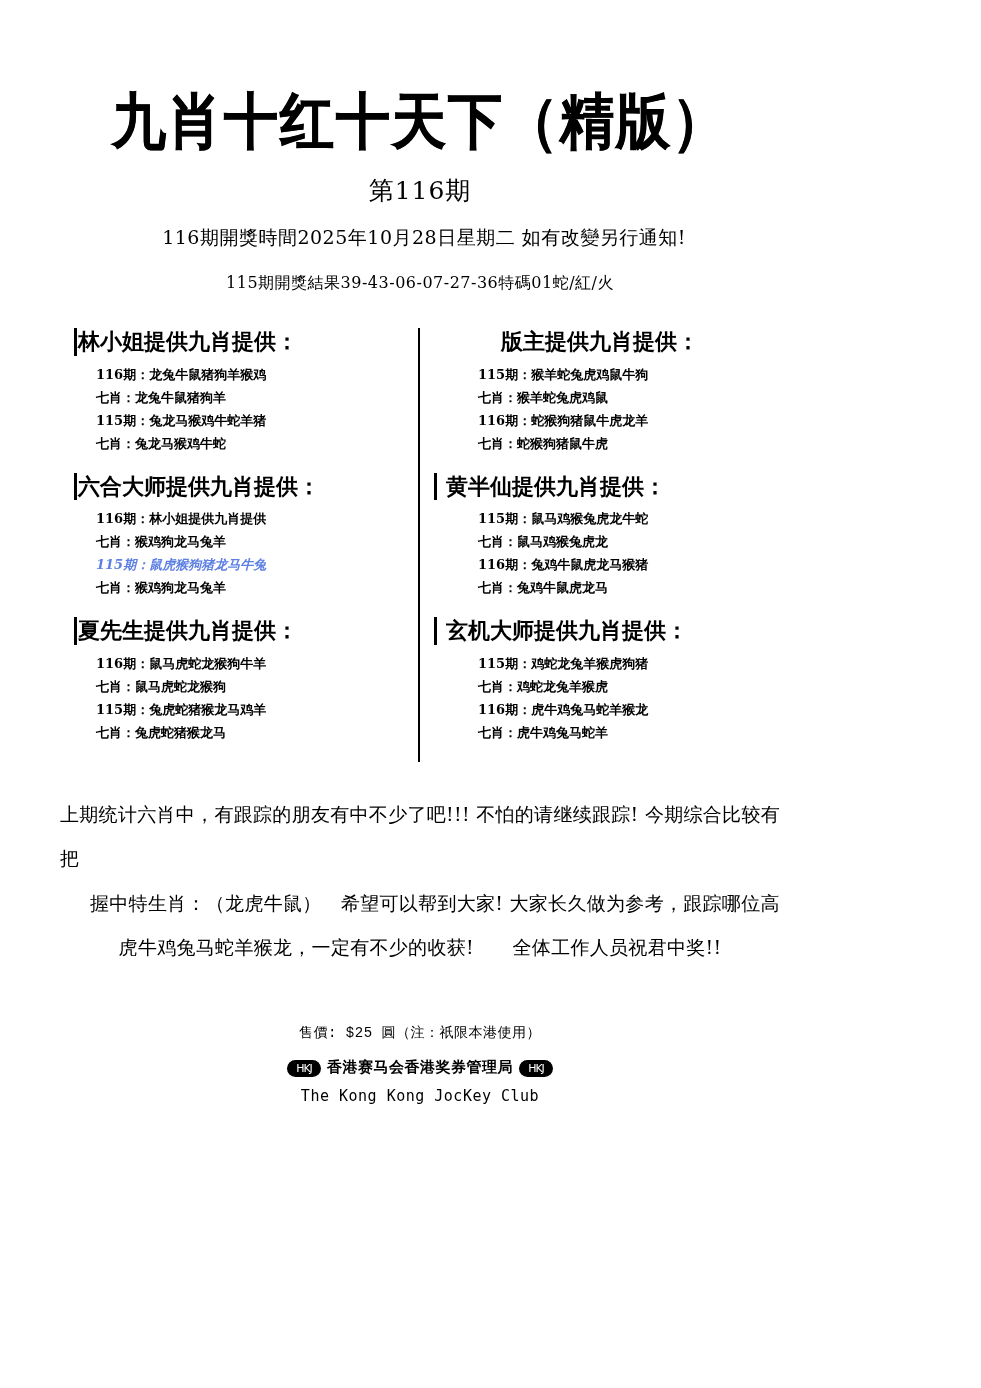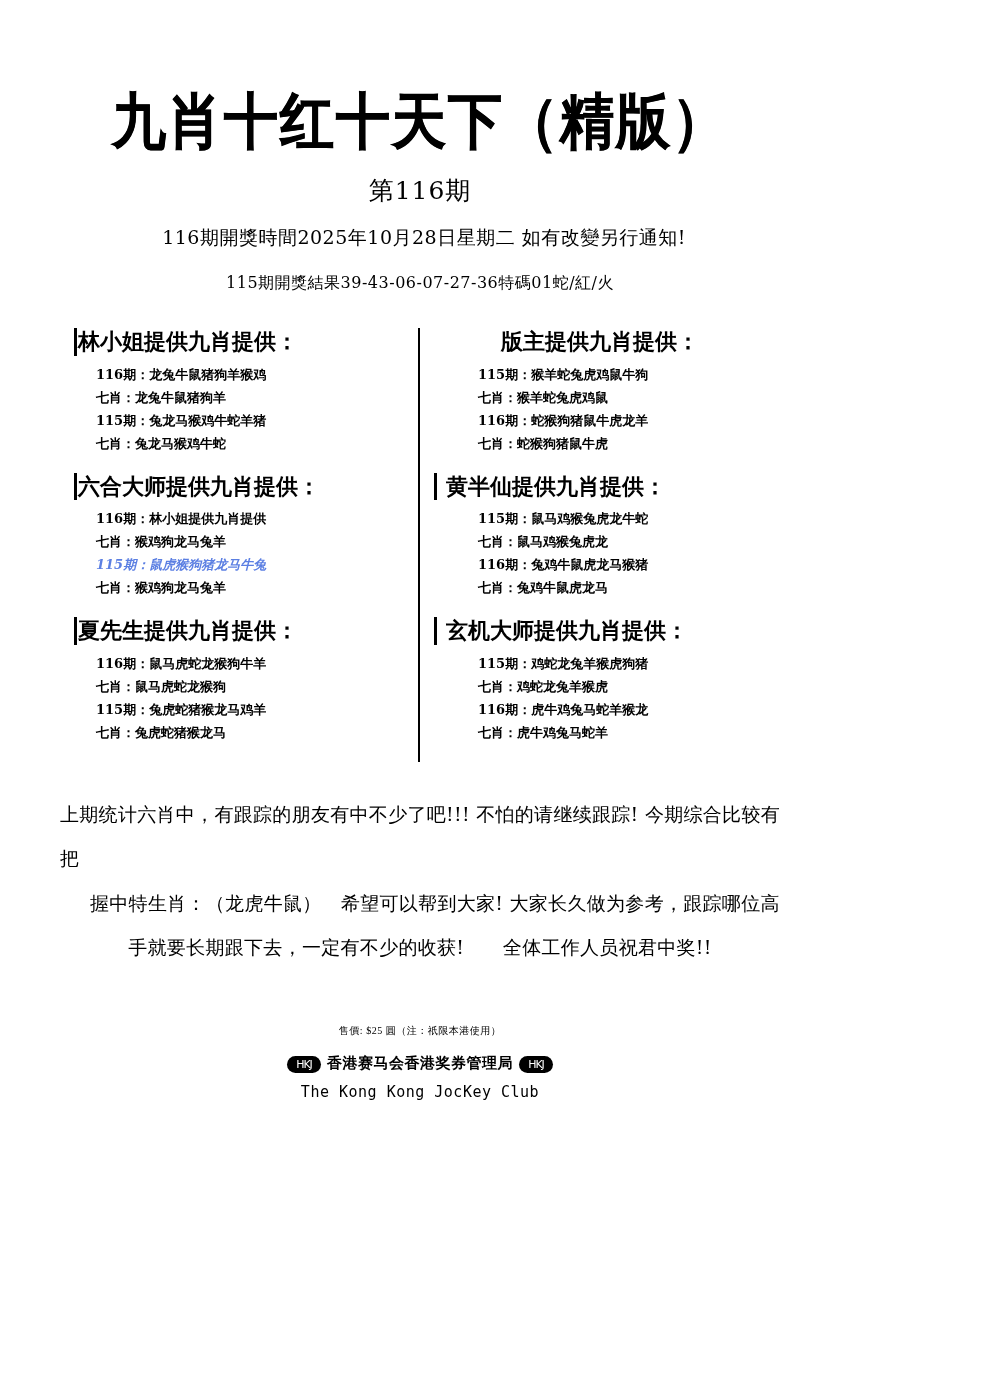--- a/index.html
+++ b/index.html
@@ -118,22 +118,22 @@
   .commentary p { margin: 0; }
   .commentary .l2 { text-indent: 30px; }
   .commentary .l3 { text-align: center; }
 
   
   .footer {
     margin-top: 54px;
     text-align: center;
   }
   .price {
-    font-family: Liberation Serif, serif;
-    font-size: 10px;
+    font-family: Liberation Mono, monospace;
+    font-size: 14px;
     letter-spacing: 0.5px;
   }
   .org-row {
     margin-top: 16px;
     display: flex;
     align-items: flex-end;
     justify-content: center;
     gap: 6px;
   }
   .org-logo {
@@ -229,21 +229,21 @@
         <div class="line">七肖：虎牛鸡兔马蛇羊</div>
       </div>
 
     </div>
 
   </div>
 
   <div class="commentary">
     <p class="l1">上期统计六肖中，有跟踪的朋友有中不少了吧!!! 不怕的请继续跟踪! 今期综合比较有把</p>
     <p class="l2">握中特生肖：（龙虎牛鼠）　希望可以帮到大家! 大家长久做为参考，跟踪哪位高</p>
-    <p class="l3">手就要长期跟下去，一定有不少的收获!　　全体工作人员祝君中奖!!</p>
+    <p class="l3">虎牛鸡兔马蛇羊猴龙，一定有不少的收获!　　全体工作人员祝君中奖!!</p>
   </div>
 
   <div class="footer">
     <div class="price">售價: $25 圓（注：祇限本港使用）</div>
     <div class="org-row">
       <span class="org-logo">HKJ</span>
       <span class="org-name">香港赛马会香港奖券管理局</span>
       <span class="org-logo">HKJ</span>
     </div>
     <div class="org-en">The Kong Kong JocKey Club</div>

